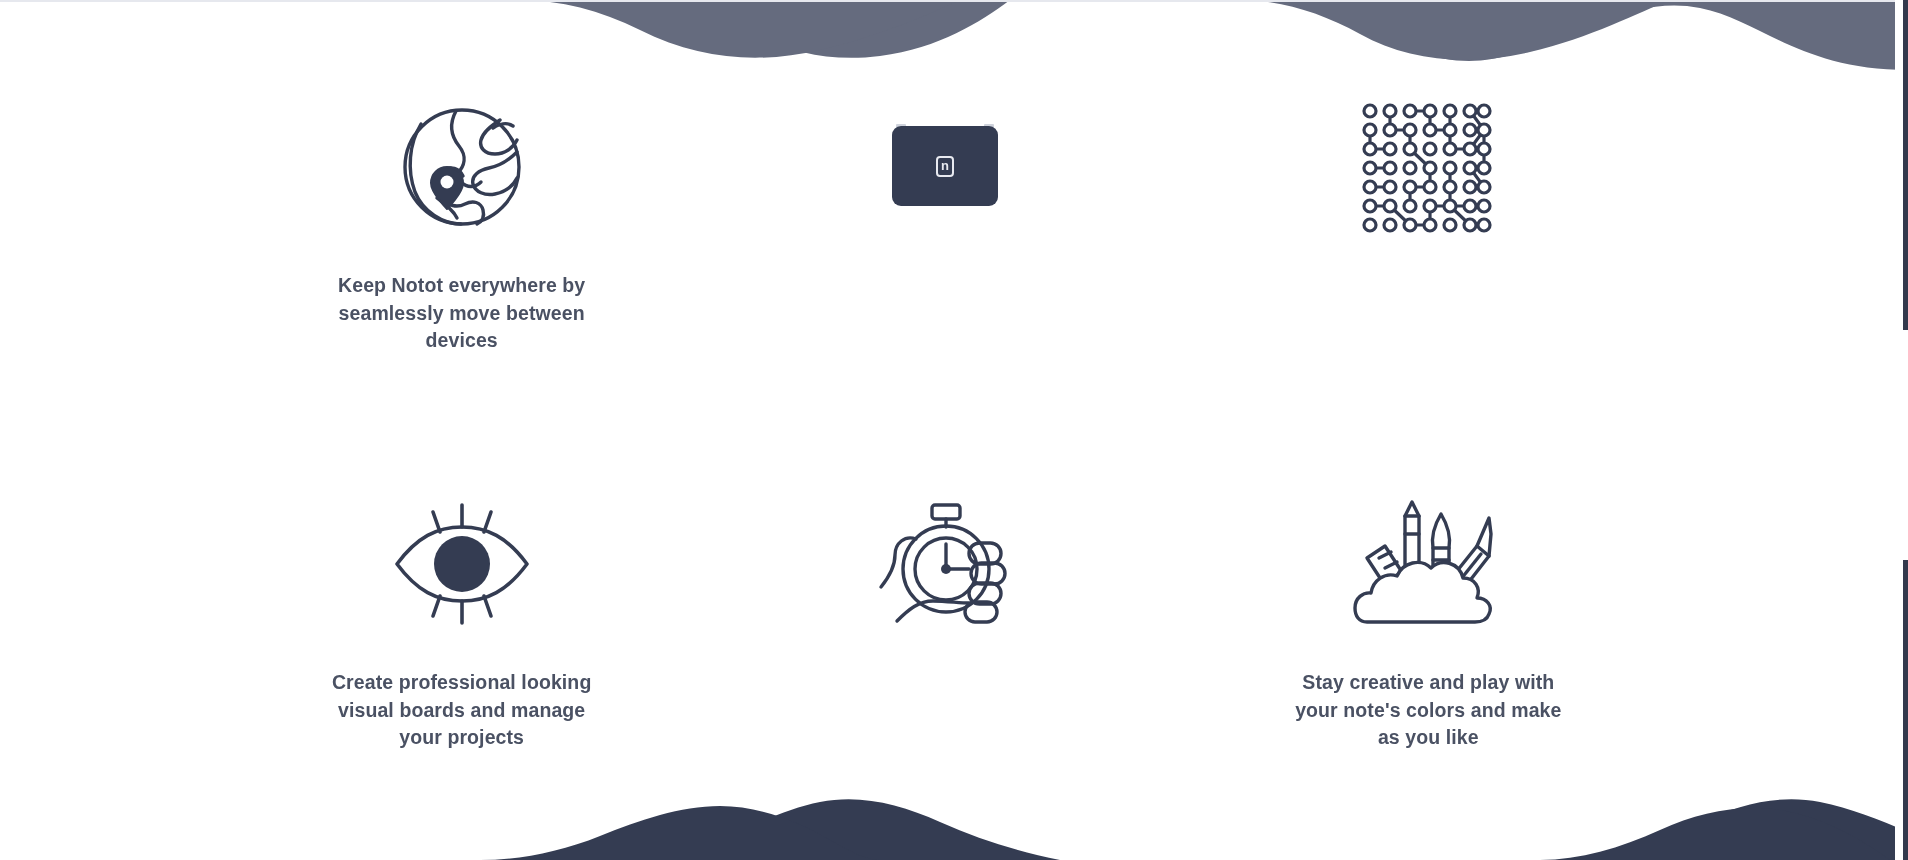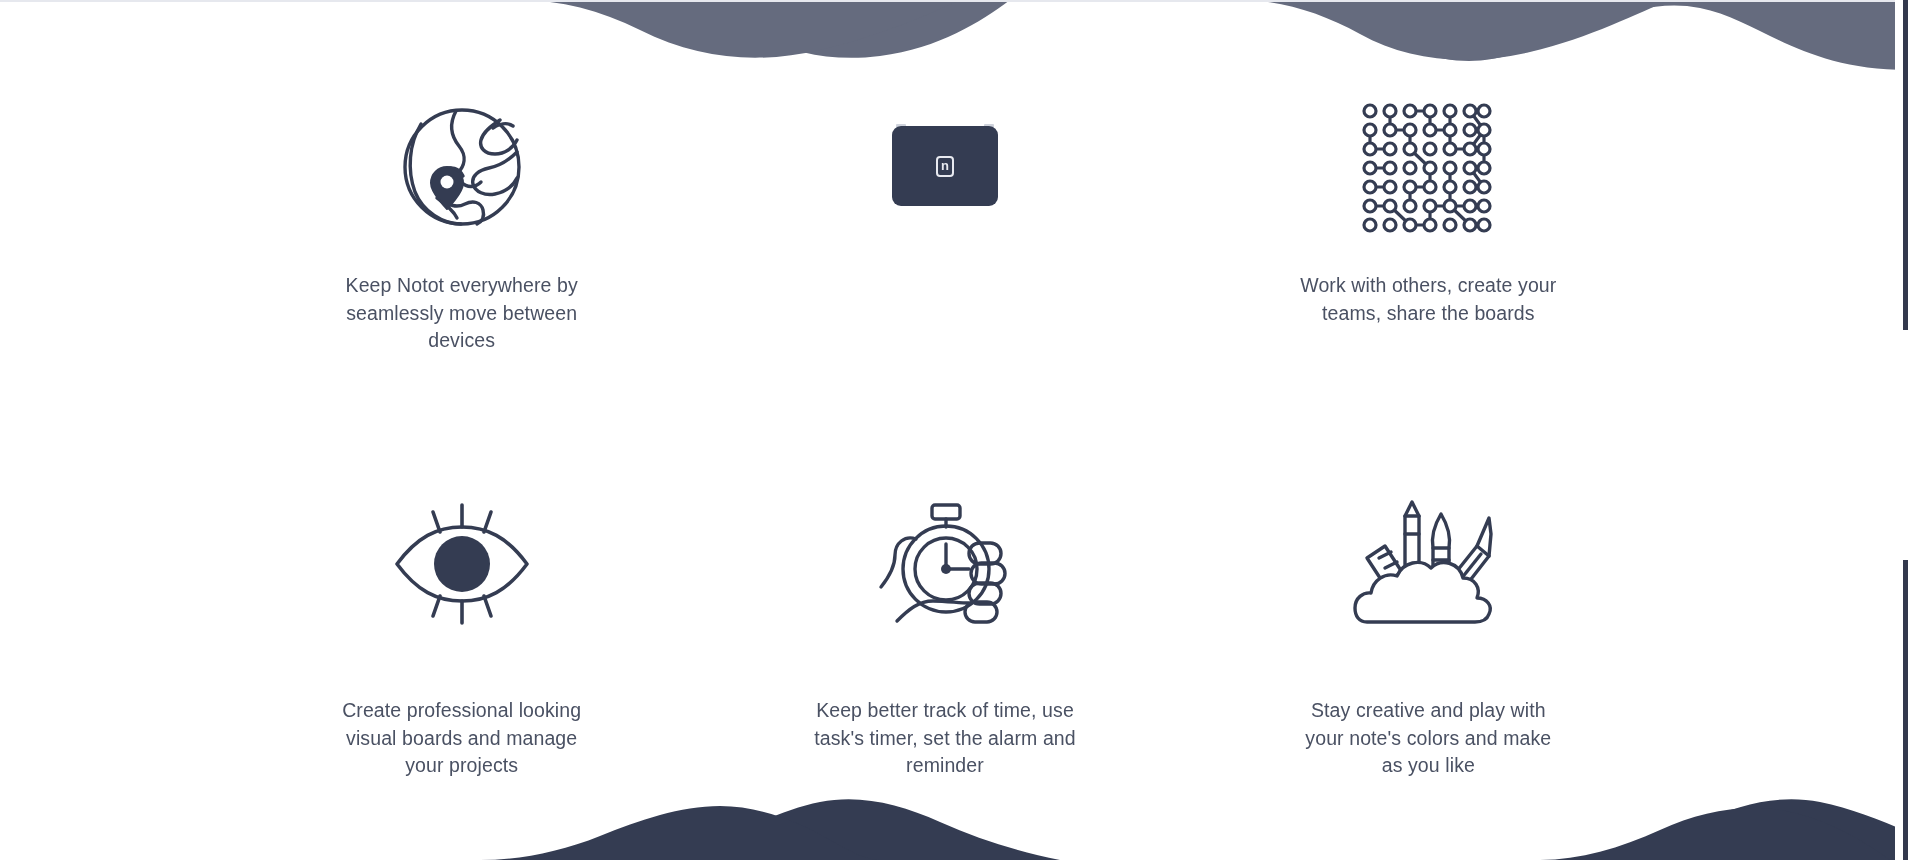--- a/index.html
+++ b/index.html
@@ -64,40 +64,40 @@
     z-index: 1;
   }
 
   .feature {
     display: flex;
     flex-direction: column;
     align-items: center;
     justify-content: flex-start;
     padding-top: 30px;
   }
-  .feature-row-2 { padding-top: 58px; gap: 28px; }
+  .feature-row-2 { padding-top: 58px; }
 
   .feature-icon {
     width: 170px;
     height: 150px;
     display: flex;
     align-items: center;
     justify-content: center;
     margin-bottom: 30px;
   }
   .feature-icon svg { display: block; }
 
   .feature-text {
     width: 270px;
     text-align: center;
     font-size: 19.5px;
     line-height: 27.5px;
     color: #4a5163;
     font-family: "Liberation Sans", sans-serif;
-    font-weight: 400;
+    font-weight: 700;
     letter-spacing: 0.1px;
   }
 
   
   .laptop {
     position: relative;
     width: 122px;
     height: 86px;
   }
   .laptop-lid {
@@ -308,21 +308,20 @@
             <circle cx="8" cy="124" r="6"></circle>
               <circle cx="28" cy="124" r="6"></circle>
               <circle cx="48" cy="124" r="6"></circle>
             <circle cx="68" cy="124" r="6"></circle>
               <circle cx="88" cy="124" r="6"></circle>
               <circle cx="108" cy="124" r="6"></circle>
             <circle cx="122" cy="124" r="6"></circle>
           </g>
         </svg>
       </div>
-      <div class="feature-text">Work with others, create your teams, share the boards</div>
     </div>
 
     <div class="feature feature-row-2">
       <div class="feature-icon">
         <svg width="146" height="126" viewBox="0 0 146 126" xmlns="http://www.w3.org/2000/svg" fill="none" stroke="#343c52" stroke-width="3.6" stroke-linecap="round" stroke-linejoin="round">
           <path d="M8,63 C28,36 48,26 73,26 C98,26 118,36 138,63 C118,90 98,100 73,100 C48,100 28,90 8,63 Z"></path>
           <circle cx="73" cy="63" r="28" fill="#343c52" stroke="none"></circle>
           <line x1="73" y1="4" x2="73" y2="26"></line>
           <line x1="73" y1="100" x2="73" y2="122"></line>
           <line x1="44" y1="11" x2="51" y2="31"></line>
@@ -350,21 +349,20 @@
           <circle cx="71" cy="70" r="5" fill="#343c52" stroke="none"></circle>
 
           <path d="M41,40 C30,36 20,44 20,56 C20,68 14,78 6,88"></path>
           <path d="M22,122 C34,110 44,102 58,102 C72,102 84,104 94,104"></path>
           <rect x="94" y="44" width="32" height="21" rx="10.5"></rect>
           <rect x="96" y="64" width="34" height="21" rx="10.5"></rect>
           <rect x="94" y="84" width="32" height="21" rx="10.5"></rect>
           <rect x="90" y="103" width="32" height="20" rx="10"></rect>
         </svg>
       </div>
-      <div class="feature-text">Keep better track of time, use task's timer, set the alarm and reminder</div>
     </div>
 
     <div class="feature feature-row-2">
       <div class="feature-icon">
         <svg width="150" height="128" viewBox="0 0 150 128" xmlns="http://www.w3.org/2000/svg" fill="none" stroke="#343c52" stroke-width="3.4" stroke-linecap="round" stroke-linejoin="round">
 
           <path d="M14,58 L32,46 L62,92 L44,104 Z"></path>
           <line x1="26" y1="58" x2="38" y2="52"></line>
           <line x1="32" y1="68" x2="44" y2="62"></line>
           <line x1="38" y1="78" x2="50" y2="72"></line>

